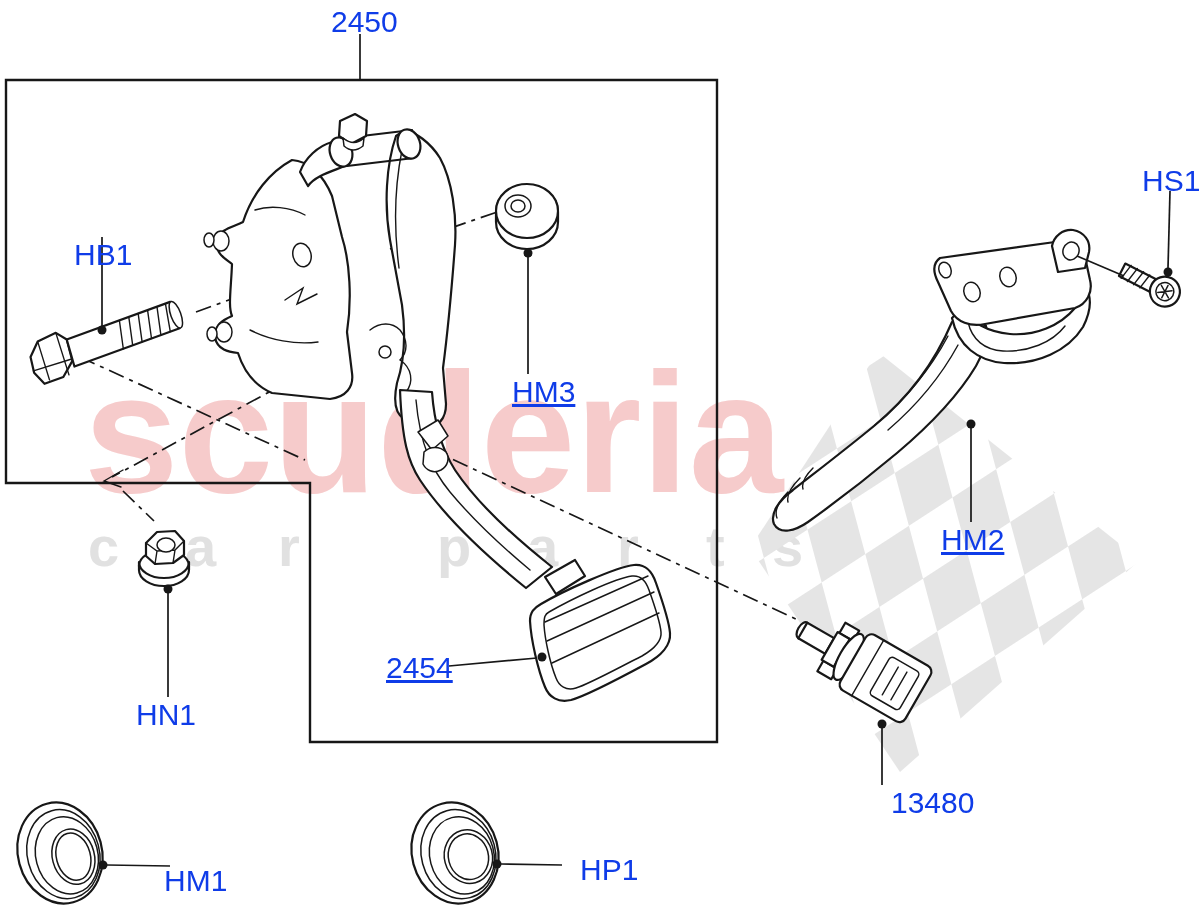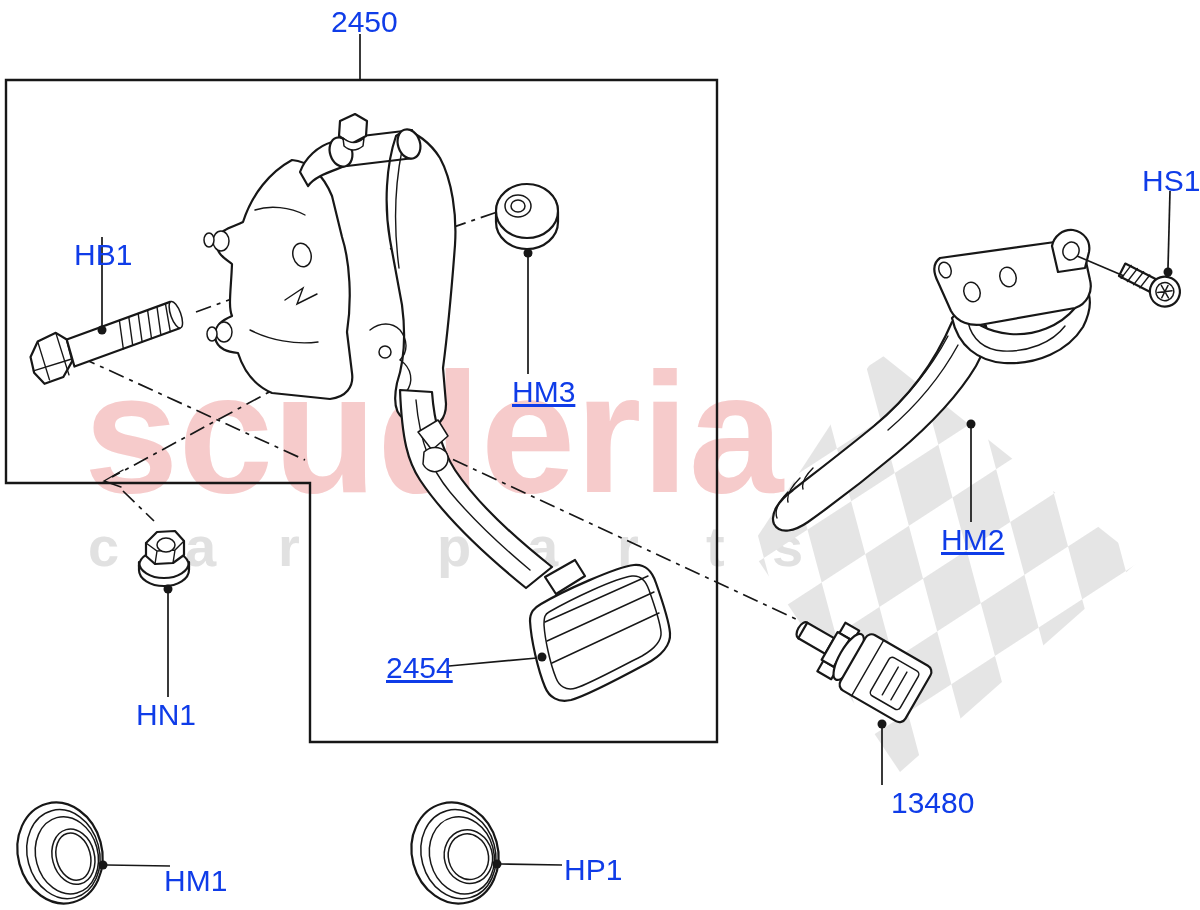--- a/index.html
+++ b/index.html
@@ -51,21 +51,21 @@
   }
   .lbl-2450{left:331px;top:7px;}
   .lbl-hb1{left:74px;top:204px;margin-top:36px;}
   .lbl-hm3{left:512px;top:377px;text-decoration:underline;}
   .lbl-hs1{left:1142px;top:166px;}
   .lbl-hm2{left:941px;top:525px;text-decoration:underline;}
   .lbl-hn1{left:136px;top:700px;}
   .lbl-2454{left:386px;top:653px;text-decoration:underline;}
   .lbl-13480{left:843px;top:788px;margin-left:48px;}
   .lbl-hm1{left:164px;top:856px;margin-top:10px;}
-  .lbl-hp1{left:564px;top:855px;}
+  .lbl-hp1{left:580px;top:855px;}
 </style>
 </head>
 <body>
 
 <div class="stage">
 
   <div class="wm-brand">scuderia</div>
   <div class="wm-letters">
     <span>c</span>
     <span>a</span>

